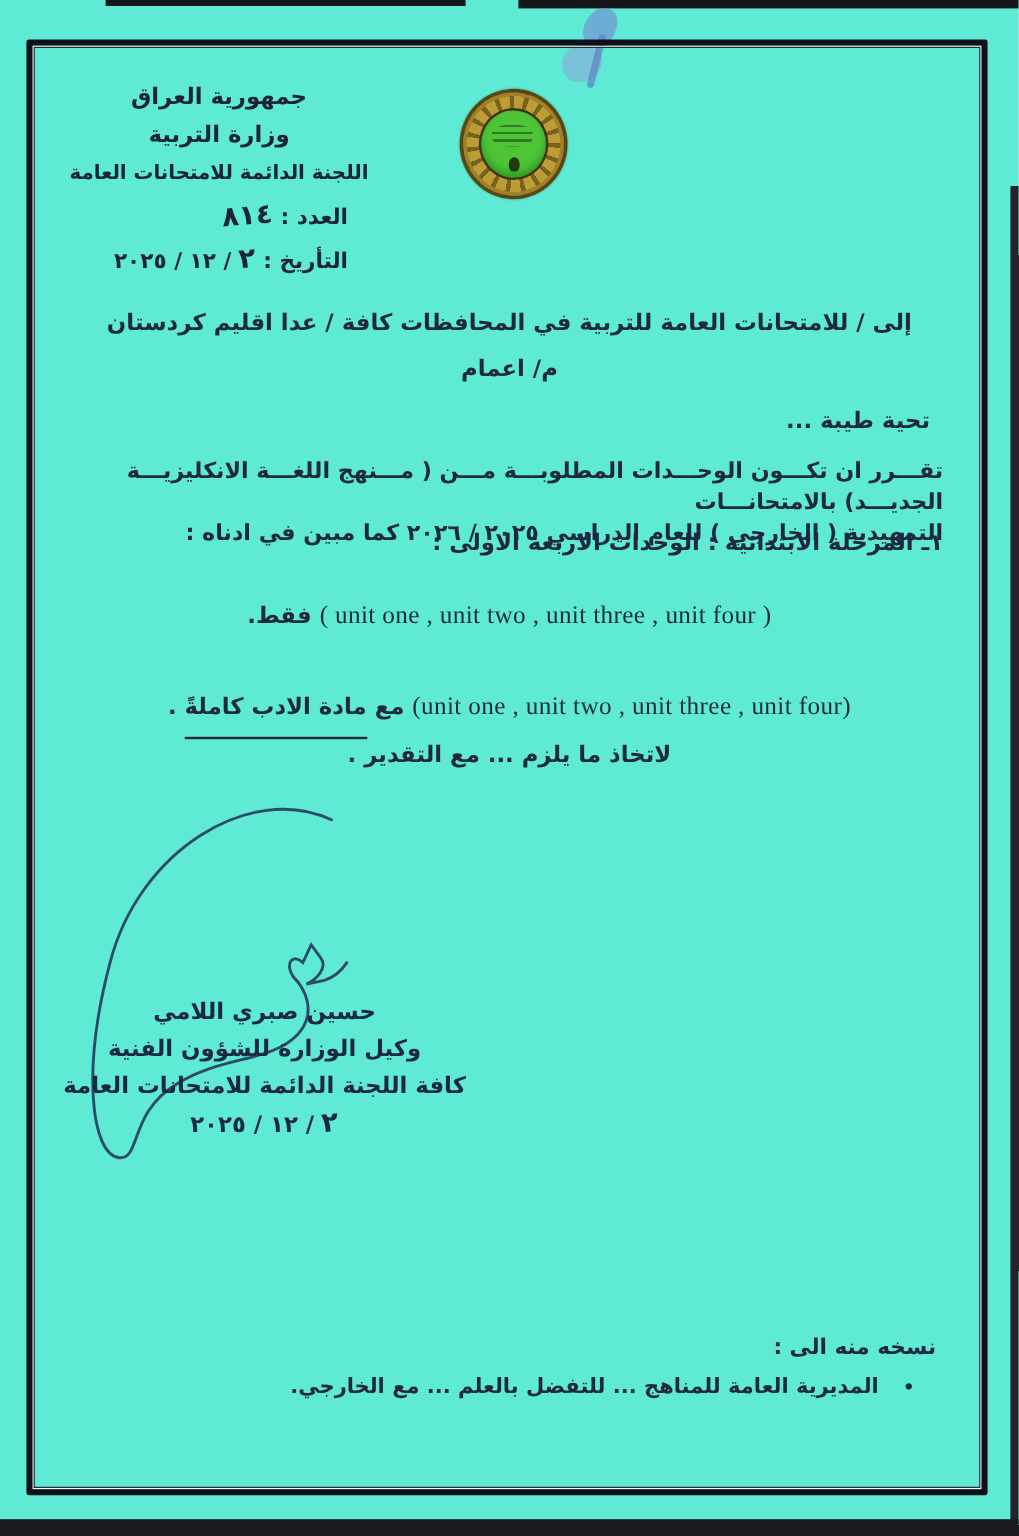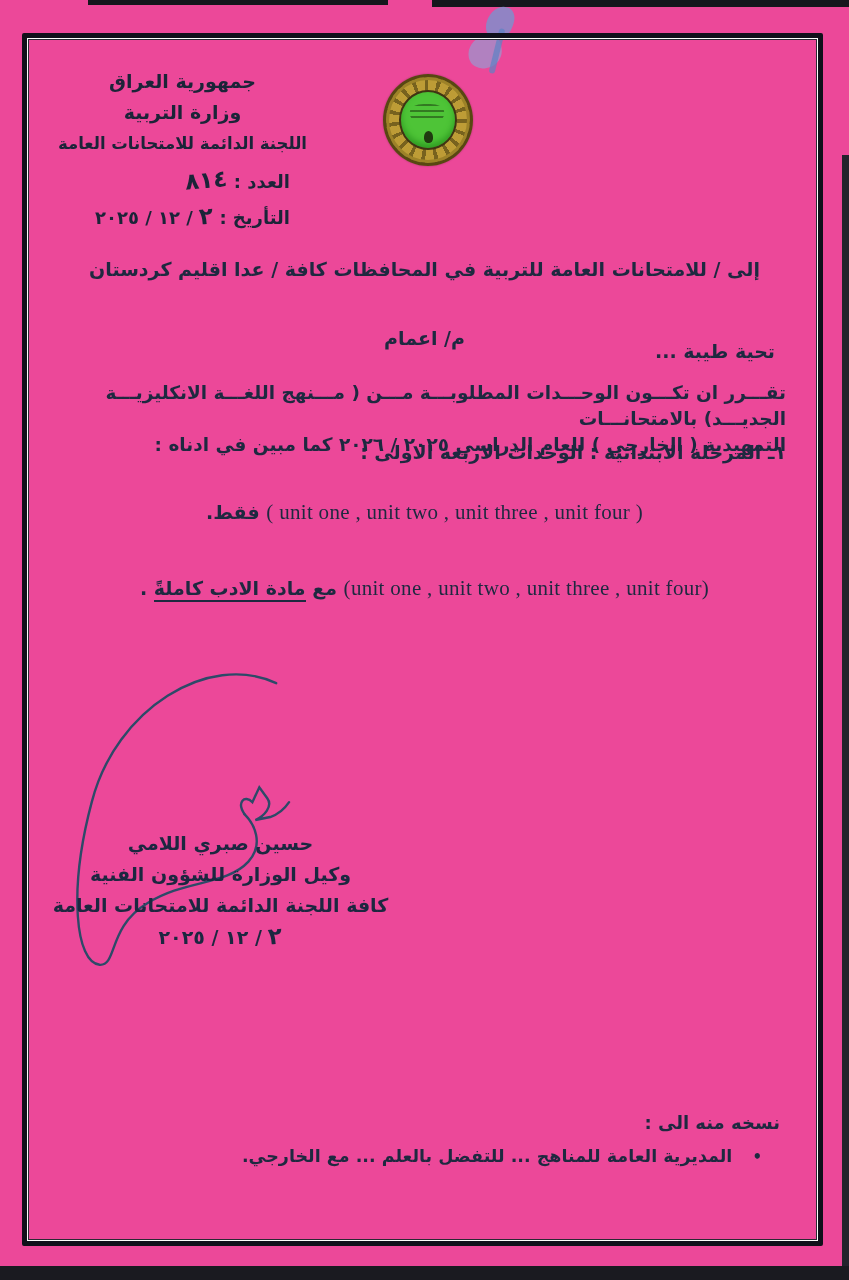--- a/index.html
+++ b/index.html
@@ -1,18 +1,18 @@
 <!DOCTYPE html>
 <html lang="ar" dir="rtl"><head>
 <meta charset="utf-8">
 <style>
   html,body{margin:0;padding:0;background:#e8e8e6;}
   .page{
     position:relative; width:849px; height:1280px; margin:0 auto;
-    background:#ec4899; overflow:hidden;
+    background:#5eead4; overflow:hidden;
     font-family:"DejaVu Sans", sans-serif;
     color:#1e2940;
     direction:rtl;
   }
   
   .strip{position:absolute;background:#16161d;}
   .strip.top-left{left:88px;top:0;width:300px;height:5px;}
   .strip.top-right{left:432px;top:0;width:417px;height:7px;}
   .strip.right-edge{left:842px;top:155px;width:7px;height:1115px;background:#23232c;}
   .strip.bottom-band{left:0;top:1266px;width:849px;height:14px;background:#1a1a20;}
@@ -38,29 +38,29 @@
     background:repeating-conic-gradient(#bd9c36 0deg 13deg, #77621e 13deg 19deg);
     border:3px solid #584712; box-shadow:inset 0 0 0 3px #9d8228, 0 0 2px rgba(0,0,0,.3);
     display:flex; align-items:center; justify-content:center;}
   .emblem .green{width:54px; height:56px; border-radius:50%; background:#4ec437;
     border:2px solid #3f3413; box-shadow:inset 0 -4px 6px #2f9c22; position:relative;}
   .emblem .blob{position:absolute; left:50%; bottom:5px; width:9px; height:12px; margin-left:-4px; background:#203a10; border-radius:50% 50% 40% 40%;}
   .emblem .marks{position:absolute; left:9px; top:12px; width:34px; height:18px;
     background:repeating-linear-gradient(180deg, rgba(28,60,16,.55) 0 2px, transparent 2px 6px); border-radius:40%;}
   
   .to-line{left:60px; top:258px; width:729px; text-align:center; font-weight:bold; font-size:19px;}
-  .subject{left:60px; top:296px; width:729px; text-align:center; font-weight:bold; font-size:19px;margin-top:31px;}
+  .subject{left:60px; top:296px; width:729px; text-align:center; font-weight:bold; font-size:19px;}
   .greeting{left:60px; top:340px; width:715px; text-align:right; font-weight:bold; font-size:19px;}
   .body-par{left:68px; top:380px; width:718px; text-align:right; font-weight:bold; font-size:18.5px; line-height:26px;}
   .item-head{left:70px; top:0; width:716px; text-align:right; font-weight:bold; font-size:19px;}
   .i1h{top:441px;} .i2h{top:544px;}
   .units-line{left:60px; top:0; width:729px; text-align:center; font-size:19px; font-weight:bold;}
   .u1{top:500px;} .u2{top:576px;}
   .en{font-family:"Liberation Serif", serif; font-weight:normal; font-size:21px; letter-spacing:.3px;text-align:center;}
-  .ul-phrase{border-bottom:2.5px solid #1e2940; padding-bottom:1px;}
+  .ul-phrase{border-bottom:2.5px solid #1e2940; padding-bottom:14px;}
   .closing{left:60px; top:618px; width:729px; text-align:center; font-weight:bold; font-size:19px;}
   
   .sig-svg{left:60px; top:666px; width:238px; height:312px;}
   .sig-block{left:48px; top:828px; width:345px; text-align:center; font-weight:bold; font-size:19px; line-height:31px; color:#1c2740;}
   
   .copies-label{left:70px; top:1112px; width:710px; text-align:right; font-weight:bold; font-size:18px;}
   .copy-item{left:70px; top:1146px; width:692px; text-align:right; font-weight:bold; font-size:17.5px;}
   .copy-item .bullet{display:inline-block; margin-left:14px; font-size:15px;}
 </style>
 </head>
@@ -118,20 +118,21 @@
     <span>فقط</span><span>.</span>
   </div>
 
   <div class="abs units-line u2" dir="rtl">
     <span class="en">(unit one , unit two , unit three , unit four)</span>
     <span>مع</span>
     <span class="ul-phrase">مادة الادب كاملةً</span>
     <span>.</span>
   </div>
 
+  <div class="abs closing" dir="rtl">لاتخاذ ما يلزم ... مع التقدير .</div>
 
   <svg class="abs sig-svg" viewBox="0 0 240 312">
     <path d="M 218 16 C 150 -16 56 42 32 136 C 8 226 16 298 40 300 C 58 301 48 262 88 238 C 126 214 168 220 190 196 C 206 178 196 158 186 148" fill="none" stroke="#2d4a68" stroke-width="2.4" stroke-linecap="round"></path>
     <path d="M 186 148 C 178 136 186 128 194 136 L 201 121 L 209 132 C 215 140 206 150 197 154 L 212 151 C 221 148 227 142 231 136" fill="none" stroke="#2d4a68" stroke-width="2.4" stroke-linecap="round"></path>
   </svg>
 
   <div class="abs sig-block" dir="rtl">
     <div>حسين صبري اللامي</div>
     <div>وكيل الوزارة للشؤون الفنية</div>
     <div>كافة اللجنة الدائمة للامتحانات العامة</div>

